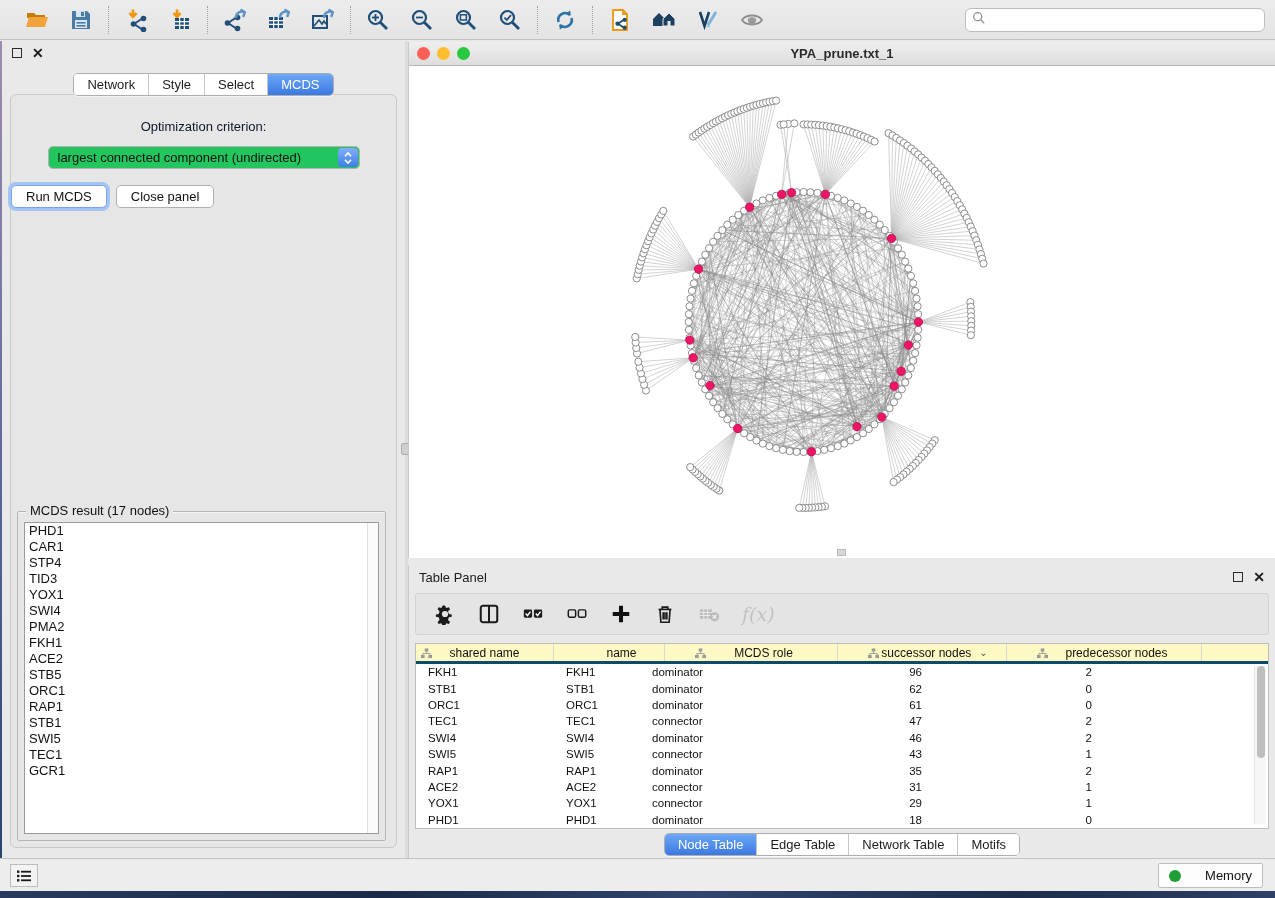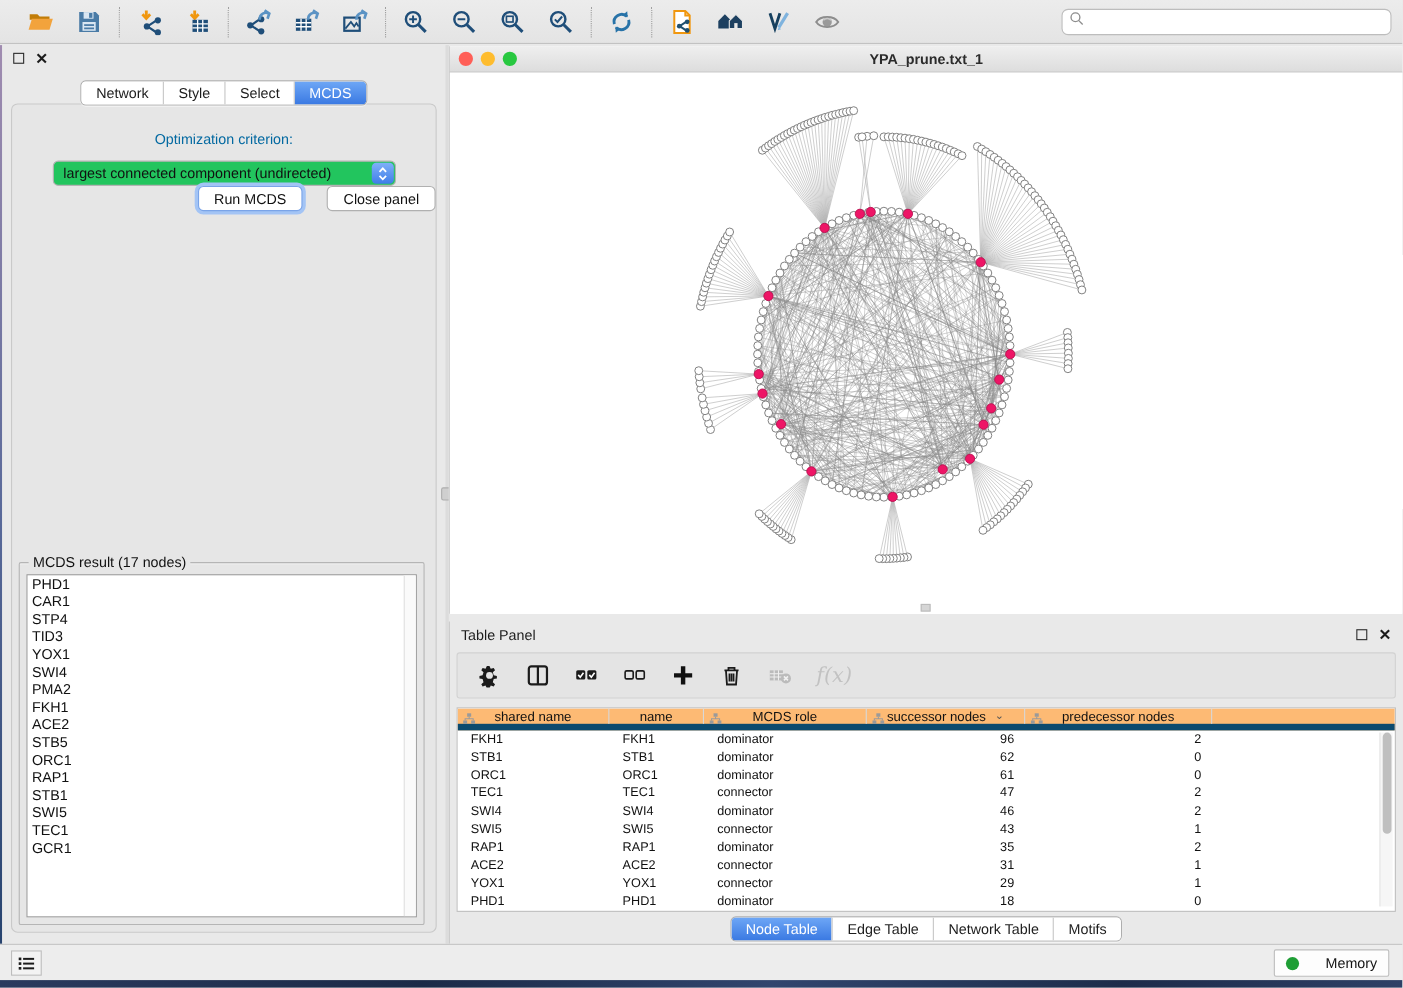--- a/index.html
+++ b/index.html
@@ -37,30 +37,30 @@
   .seg { display:inline-flex; border:1px solid #aeaeae; border-radius:5px;
     background:#fff; overflow:hidden; box-shadow:0 1px 0 rgba(255,255,255,.6); }
   .seg .seg-btn { border:none; background:#fff; font-size:13px; color:#1c1c1c;
     padding:3px 13px; cursor:pointer; border-left:1px solid #c6c6c6; }
   .seg .seg-btn:first-child { border-left:none; }
   .seg .seg-btn.active { background:linear-gradient(#6ea7f6,#3a79e2); color:#fff; }
   .cp-tabs-row { text-align:center; margin-top:8px; position:relative; z-index:2; }
 
   .cp-box { position:absolute; left:8px; right:8px; top:53px; bottom:10px;
     background:#e6e6e6; border:1px solid #c9c9c9; border-radius:6px; }
-  .opt-label { text-align:center; margin-top:24px; font-size:13px; color:#0369a1; }
+  .opt-label { text-align:center; margin-top:24px; font-size:13px; color:#0f172a; }
   .dropdown { margin:12px auto 0; width:312px; height:23px; background:#22c55e;
     border:1px solid #b3b3b3; border-radius:5px; display:flex; align-items:center;
     cursor:pointer; overflow:hidden; }
   .dropdown .dd-text { flex:1; font-size:13px; color:#111; padding-left:9px;
     white-space:nowrap; }
   .dropdown .dd-cap { width:20px; align-self:stretch; border-radius:4px;
     background:linear-gradient(#7fb0f8,#3f7ee8); margin:1px;
     display:flex; flex-direction:column; align-items:center; justify-content:center; }
-  .btn-row { display:flex; justify-content:flex-end; gap:22px; }
+  .btn-row { display:flex; justify-content:flex-start; gap:9px; margin-top:16px; }
   .mac-btn { background:#fff; border:1px solid #b0b0b0; border-radius:5px;
     font-size:13px; color:#111; padding:3px 14px; cursor:pointer; }
   .mac-btn.focus { box-shadow:0 0 0 3px #a3c4f5; border-color:#7aa4e8; }
 
   .mcds-fieldset { position:absolute; left:6px; right:10px; top:416px; bottom:6px;
     border:1px solid #b5b5b5; border-radius:2px; background:transparent;
     box-shadow:inset 0 1px 0 #f6f6f6; }
   .mcds-legend { position:absolute; top:-9px; left:8px; background:#e6e6e6;
     padding:0 4px; font-size:13px; color:#111; }
   .mcds-list { position:absolute; left:6px; right:6px; top:10px; bottom:6px;
@@ -96,21 +96,21 @@
     display:flex; align-items:center; gap:22px; padding:0 18px; }
   .tp-btn { border:none; background:transparent; cursor:pointer; display:flex;
     align-items:center; justify-content:center; padding:0; }
   .tp-btn svg { width:22px; height:22px; }
   .tp-btn.disabled { opacity:.45; cursor:default; }
   .fx-text { font-family:"DejaVu Serif", serif; font-style:italic; font-size:19px; color:#9a9a9a; }
 
   .node-table { position:absolute; left:6px; right:6px; top:78px; height:186px;
     background:#fff; border:1px solid #bdbdbd; overflow:hidden; }
   .nt-header { display:grid; grid-template-columns:138px 86px 148px 144px 170px 1fr;
-    background:#fdba74; border-bottom:6px solid #0c4a6e; height:20px; }
+    background:#fef9c3; border-bottom:3px solid #0c4a6e; height:20px;gap:25px; }
   .nt-hcell { position:relative; display:flex; align-items:center; justify-content:center;
     font-size:12px; color:#111; border-right:1px solid #d8d8d8; cursor:pointer; }
   .nt-hcell:last-child { border-right:none; }
   .nt-hcell .tree-ico { position:absolute; left:5px; top:4px; }
   .nt-hcell .sort-ch { margin-left:8px; font-size:10px; color:#555; }
   .nt-body { position:absolute; left:0; right:0; top:20px; bottom:0; }
   .nt-row { display:grid; grid-template-columns:138px 86px 148px 144px 170px 1fr;
     height:16.4px; align-items:center; }
   .nt-cell { font-size:11.5px; color:#111; padding-left:12px; white-space:nowrap; }
   .nt-cell.num { text-align:right; padding-right:10px; }

